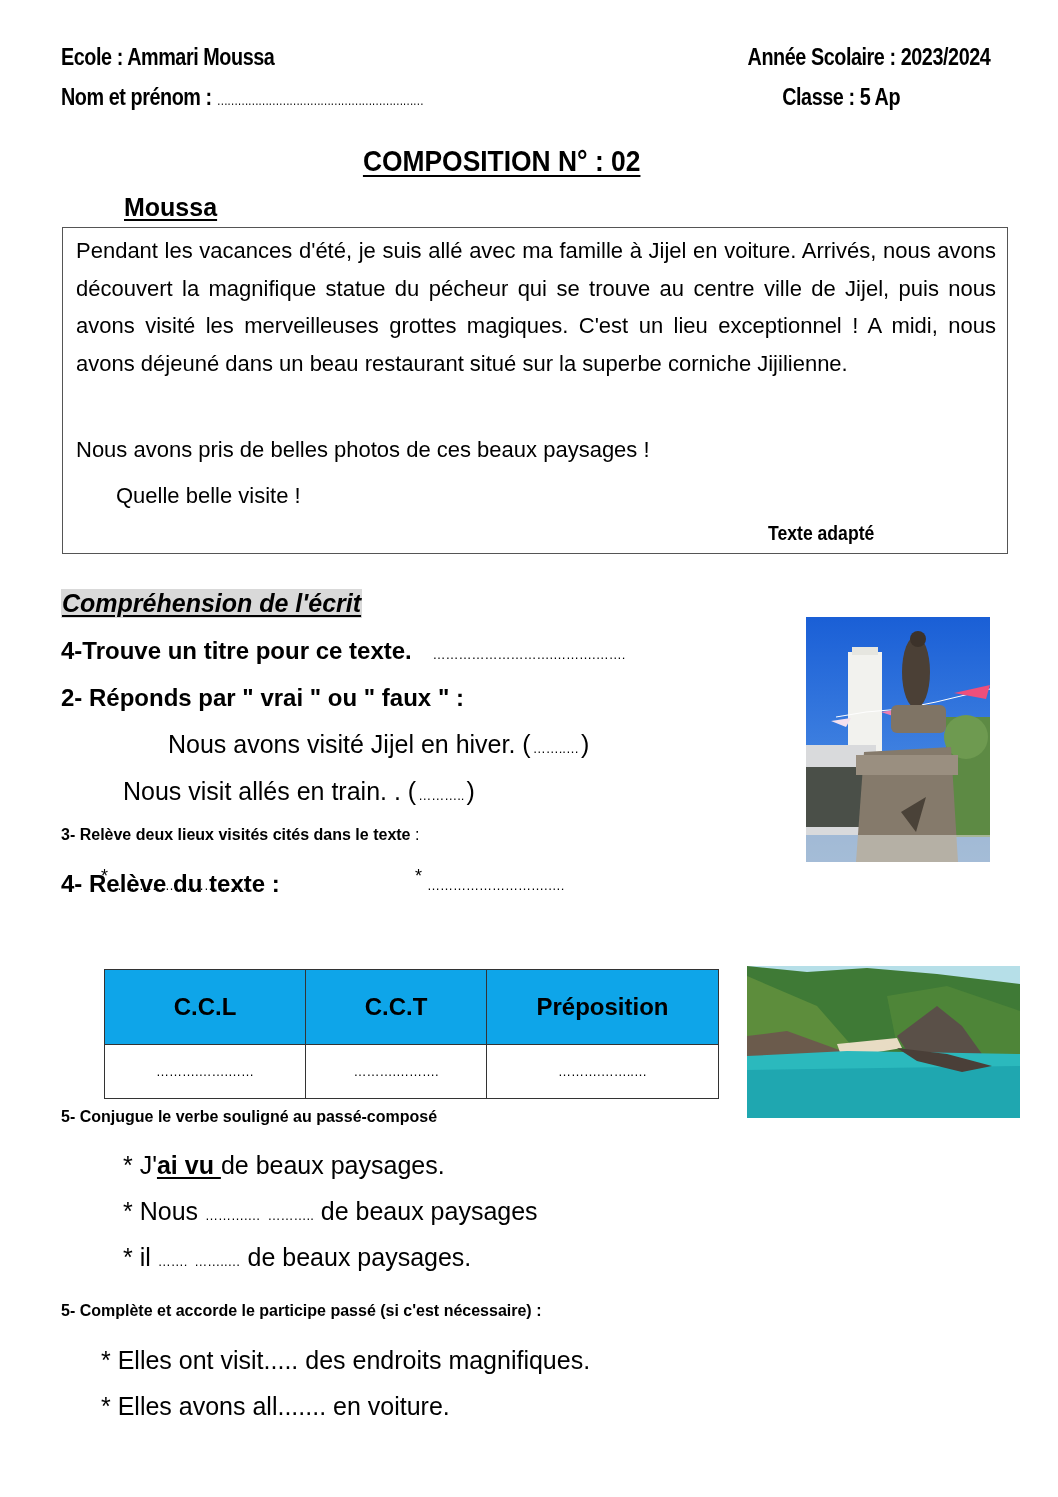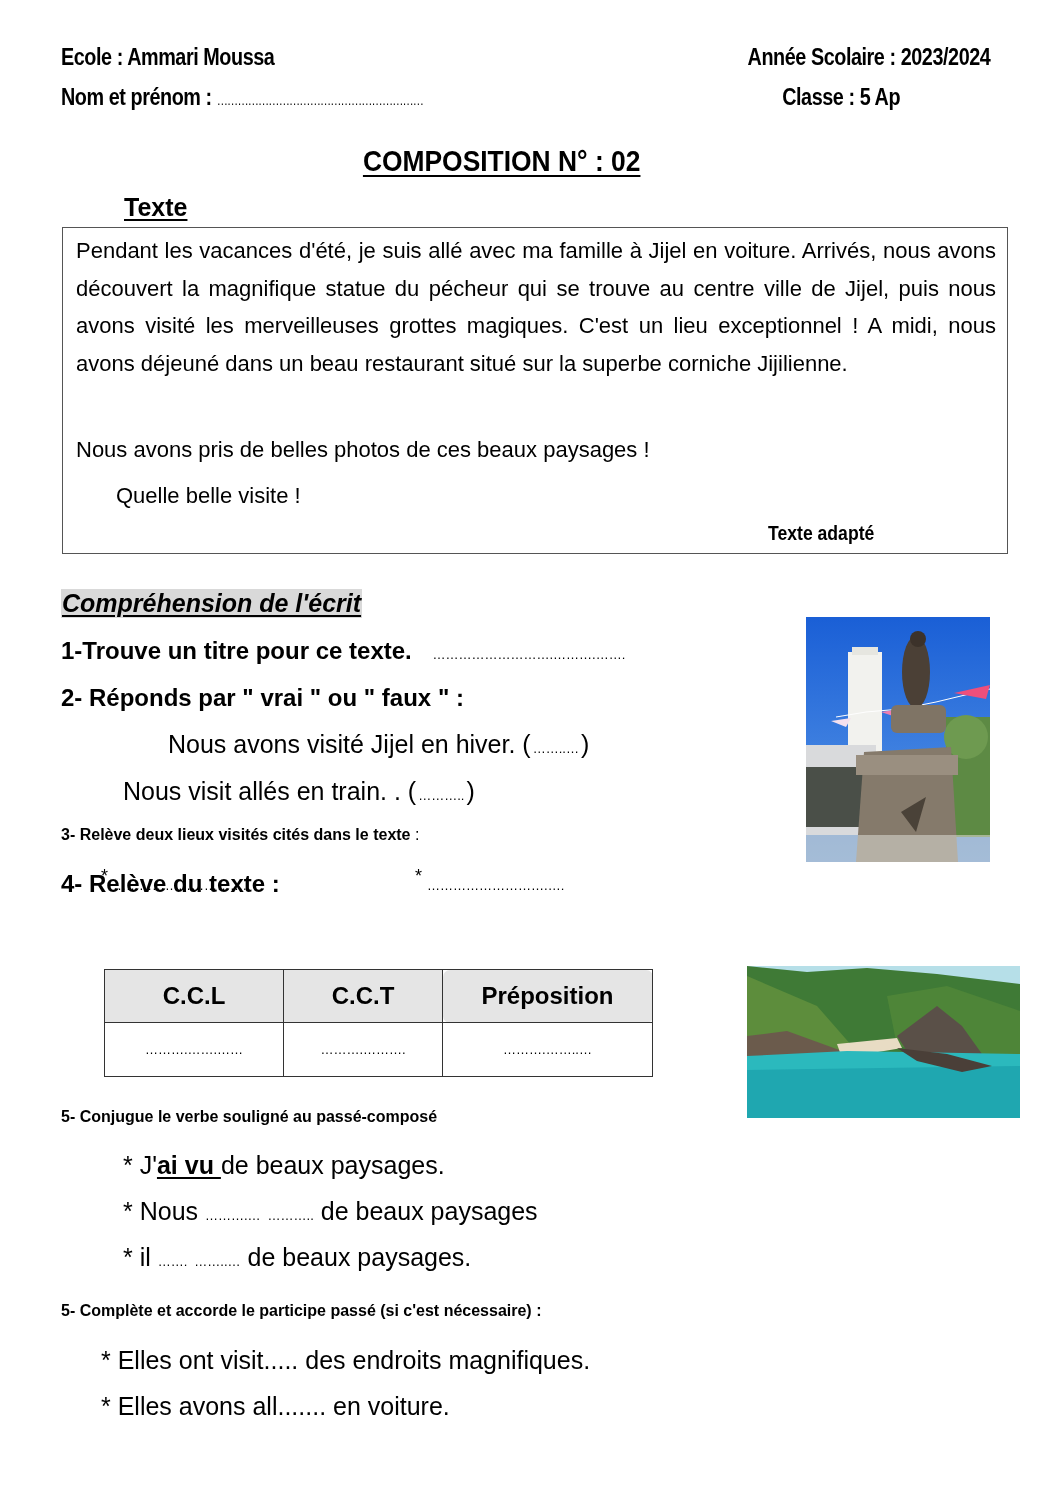--- a/index.html
+++ b/index.html
@@ -17,49 +17,49 @@
   #p1 { left: 76px; top: 232px; width: 920px; transform-origin: left top; }
   #p2 { left: 76px; top: 431px; white-space: nowrap; }
   #p3 { left: 116px; top: 477px; white-space: nowrap; }
   #adapted { left: 768px; top: 522px; font-size: 20px; font-family: "Liberation Sans", sans-serif; font-weight: bold; transform: scaleX(0.88); transform-origin: left center; }
   .q { font-family: "Liberation Sans", sans-serif; font-weight: bold; font-size: 24px; white-space: nowrap; }
   .qs { font-family: "Liberation Sans", sans-serif; font-weight: bold; font-size: 16px; white-space: nowrap; }
   .line { font-family: "Liberation Sans", sans-serif; font-size: 25px; white-space: nowrap; }
   .dots { font-size: 13px; letter-spacing: 0px; font-weight: normal; }
   #comp-head { left: 61px; top: 589px; background: #d9d9d9; padding: 0 1px; font-style: italic; font-weight: bold; font-size: 25px; text-decoration: underline; text-underline-offset: 3px; font-family: "Liberation Sans", sans-serif; }
   table.rel { position: absolute; left: 104px; top: 969px; border-collapse: collapse; font-family: "Liberation Sans", sans-serif; }
-  table.rel th { background: #e5e5e5; height: 44px; font-size: 24px; font-weight: bold; border: 1.5px solid #333; padding: 4px; }
+  table.rel th { background: #0ea5e9; height: 44px; font-size: 24px; font-weight: bold; border: 1.5px solid #333; padding: 15px; }
   table.rel td { height: 53px; border: 1.5px solid #333; text-align: center; font-size: 13px; padding: 0; }
   .u { text-decoration: underline; text-decoration-thickness: 2px; text-underline-offset: 3px; font-weight: bold; }
   .img { position: absolute; overflow: hidden; }
 </style>
 </head>
 <body>
 
 <div class="abs cal hdr" style="left:61px; top:44px;">Ecole : Ammari Moussa</div>
 <div class="abs cal hdr hdr-r" style="right:68px; top:44px;">Année Scolaire : 2023/2024</div>
 <div class="abs cal hdr" style="left:61px; top:84px;">
   <span>Nom et prénom :</span>
   <span class="dotsline">……………………………………………………</span>
 </div>
 <div class="abs cal hdr hdr-r" style="right:158px; top:84px;">Classe : 5 Ap</div>
 
 <div id="title" class="abs cal"><span>COMPOSITION N° : 02</span></div>
 
-<div id="texte-label" class="abs">Texte</div>
+<div id="texte-label" class="abs">Moussa</div>
 <div id="textbox" class="abs"></div>
 <div id="p1" class="abs para">Pendant les vacances d'été, je suis allé avec ma famille à Jijel en voiture. Arrivés, nous avons découvert la magnifique statue du pécheur qui se trouve au centre ville de Jijel, puis nous avons visité les merveilleuses grottes magiques. C'est un lieu exceptionnel ! A midi, nous avons déjeuné dans un beau restaurant situé sur la superbe corniche Jijilienne.</div>
 <div id="p2" class="abs para">Nous avons pris de belles photos de ces beaux paysages !</div>
 <div id="p3" class="abs para">Quelle belle visite !</div>
 <div id="adapted" class="abs">Texte adapté</div>
 
 <div id="comp-head" class="abs">Compréhension de l'écrit</div>
 
 <div class="abs q" style="left:61px; top:637px;">
-  <span>1-Trouve un titre pour ce texte.</span>
+  <span>4-Trouve un titre pour ce texte.</span>
   <span class="dots" style="margin-left:14px;">……………………….……….…….</span>
 </div>
 
 <div class="abs q" style="left:61px; top:684px;">2- Réponds par " vrai " ou " faux " :</div>
 <div class="abs line" style="left:123px; top:730px;margin-left:45px;">
   <span>Nous avons visité Jijel en hiver. (</span><span class="dots" style="margin:0 2px;">……..…</span><span>)</span>
 </div>
 <div class="abs line" style="left:123px; top:777px;">
   <span>Nous visit allés en train.  . (</span><span class="dots" style="margin:0 2px;">………..</span><span>)</span>
 </div>
@@ -75,21 +75,21 @@
   <span>*</span>
   <span class="dots" style="vertical-align:-8px;">……………………….….</span>
 </div>
 
 <div class="abs q" style="left:61px; top:870px;">4- Relève du texte :</div>
 <table class="rel">
   <tbody>
       <tr>
     <th style="width:170px;">C.C.L</th>
     <th style="width:150px;">C.C.T</th>
-    <th style="width:201px;border-radius:7px;">Préposition</th>
+    <th style="width:201px;">Préposition</th>
   </tr>
   <tr>
     <td>……….…….……</td>
     <td>……….……….</td>
     <td>……….……..…</td>
   </tr>
 </tbody>
   </table>
 
 <div class="abs qs" style="left:61px; top:1108px;">5- Conjugue le verbe souligné au passé-composé</div>

